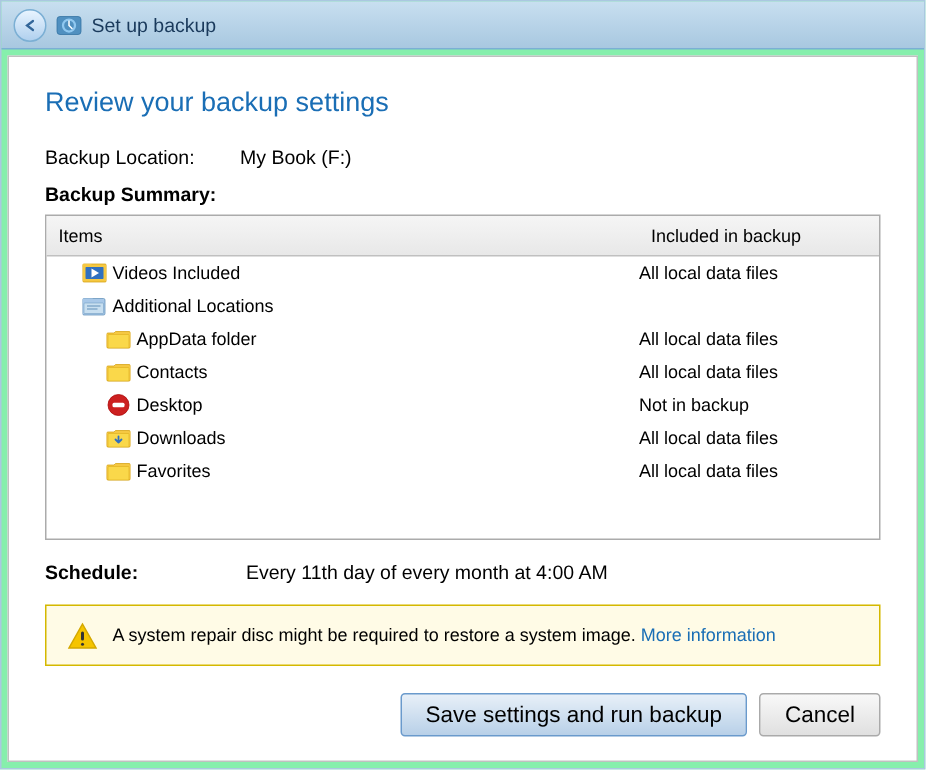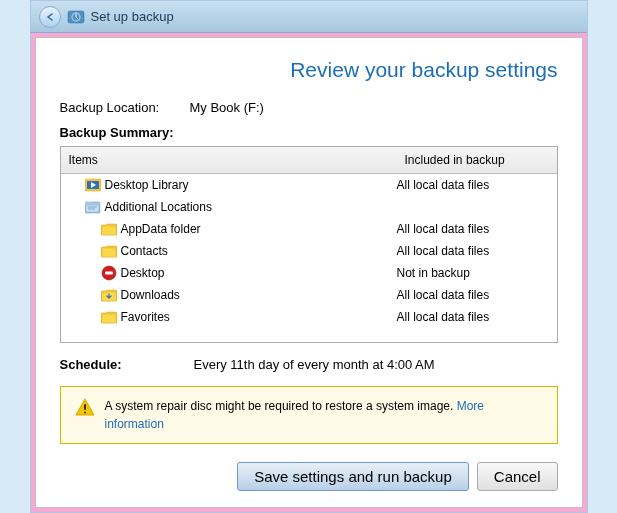--- a/index.html
+++ b/index.html
@@ -8,23 +8,23 @@
       font-size: 13px;
       background: #d6ebf7;
       display: flex;
       align-items: center;
       justify-content: center;
       width: 617px;
       height: 513px;
       overflow: hidden;
     }
     .window {
-      width: 558px;
+      width: 617px;
       height: 513px;
-      background: #f9a8d4;
+      background: #86efac;
       border: 1px solid #aac8e0;
       display: flex;
       flex-direction: column;
     }
     .title-bar {
       background: linear-gradient(to bottom, #c8dff0, #a8c8e0);
       height: 32px;
       display: flex;
       align-items: center;
       padding: 0 8px;
@@ -58,24 +58,23 @@
       background: white;
       margin: 4px;
       border: 1px solid #c0c0c0;
       display: flex;
       flex-direction: column;
       padding: 20px 24px 16px 24px;
       overflow: hidden;
     }
     .page-title {
       color: #1a6eb5;
-      font-size: 21px;
+      font-size: 18px;
       font-weight: normal;
       margin-bottom: 18px;
-      text-align: right;
     }
     .field-row {
       display: flex;
       align-items: baseline;
       margin-bottom: 10px;
     }
     .field-label {
       font-size: 13px;
       color: #000;
       font-weight: normal;
@@ -265,21 +264,21 @@
       <div class="table-scroll">
 
         <div class="table-row">
           <div class="table-cell-item indent1">
             <svg class="icon-svg" viewBox="0 0 16 16">
               <rect x="0" y="2" width="16" height="12" rx="1" fill="#f5c842" stroke="#d4a010" stroke-width="0.5"></rect>
               <rect x="2" y="4" width="12" height="8" rx="0.5" fill="#3070c0"></rect>
               <polygon points="6,5 6,11 11,8" fill="white"></polygon>
               <rect x="0" y="2" width="6" height="2" rx="0.5 0.5 0 0" fill="#f5c842"></rect>
             </svg>
-            <span>Desktop Library</span>
+            <span>Videos Included</span>
           </div>
           <div class="table-cell-status">All local data files</div>
         </div>
 
         <div class="table-row">
           <div class="table-cell-item indent1">
             <svg class="icon-svg" viewBox="0 0 16 16">
               <rect x="0" y="3" width="15" height="11" rx="1" fill="#a8c8e8" stroke="#6090b8" stroke-width="0.5"></rect>
               <rect x="0" y="3" width="7" height="3" rx="0.5" fill="#a8c8e8"></rect>
               <rect x="1" y="6" width="13" height="7" rx="0.5" fill="#c8dff0" stroke="#6090b8" stroke-width="0.3"></rect>

